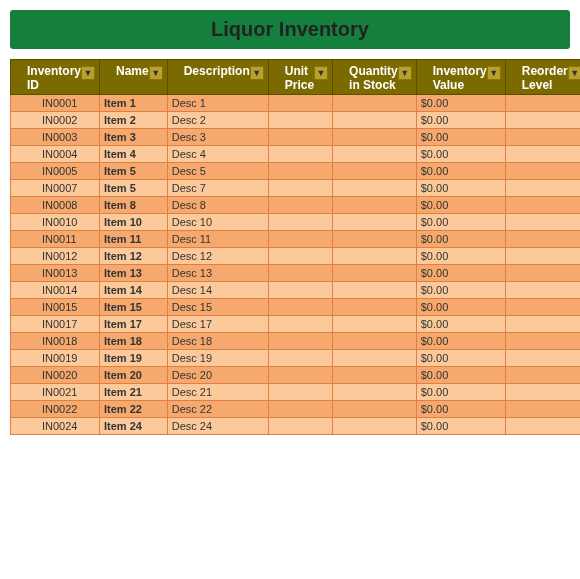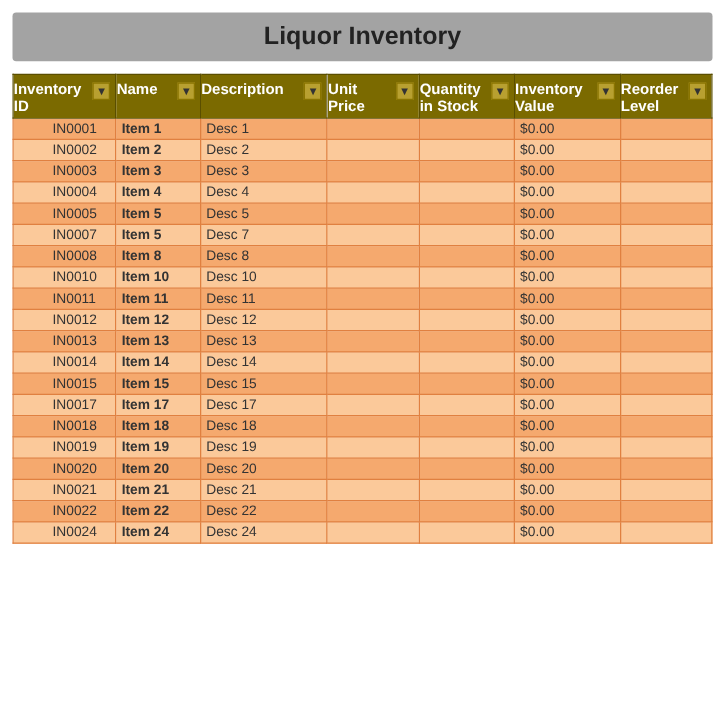--- a/index.html
+++ b/index.html
@@ -9,34 +9,34 @@
       width: 580px;
       min-height: 579px;
       padding: 10px;
     }
     .page-title {
       text-align: center;
       font-size: 20px;
       font-weight: bold;
       margin-bottom: 10px;
       color: #222;
-      background: #a3a3a3;
+      background: #15803d;
       padding: 8px 0;
       border-radius: 3px;
     }
     table {
       width: 100%;
       border-collapse: collapse;
       font-size: 12px;
     }
     thead tr th {
       background-color: #7b6a00;
       color: #fff;
       font-weight: bold;
-      padding: 4px 4px 2px 0;
+      padding: 4px 4px 2px 16px;
       border: 1px solid #5a4e00;
       text-align: left;
       vertical-align: top;
       position: relative;
     }
     thead tr th .col-header-inner {
       display: flex;
       align-items: flex-start;
       justify-content: space-between;
     }

